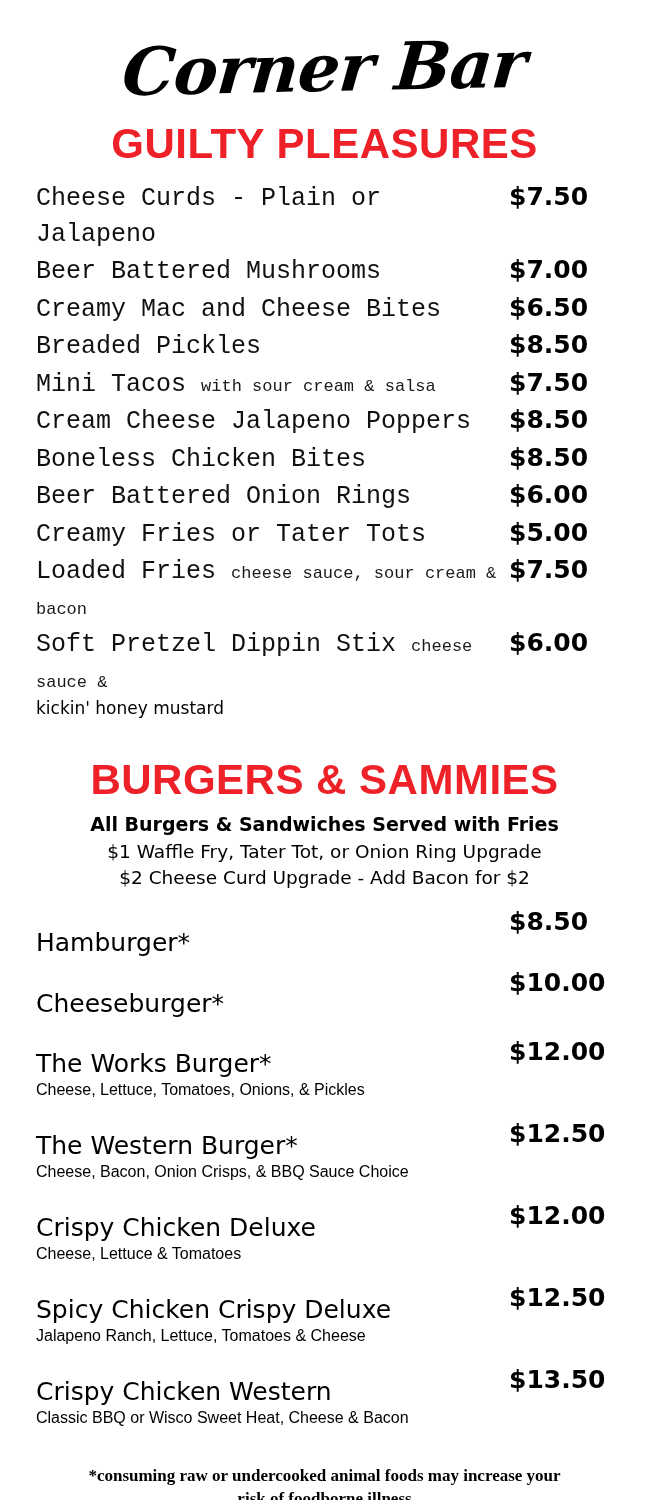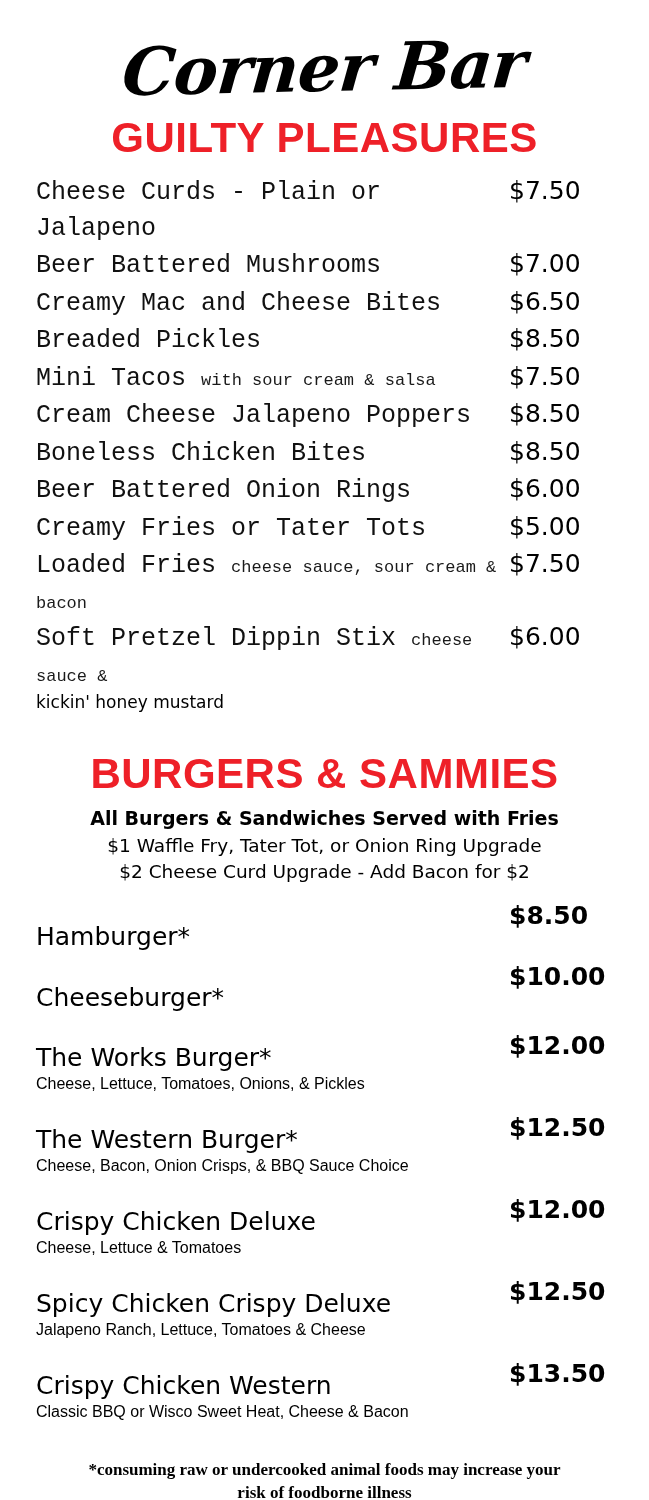--- a/index.html
+++ b/index.html
@@ -40,21 +40,21 @@
     transform: skewX(-6deg) rotate(-1.2deg);
   }
   
   .section-heading {
     text-align: center;
     color: #ee2028;
     font-family: "Liberation Sans", sans-serif;
     font-weight: 700;
     font-size: 42px;
     letter-spacing: 0.5px;
-    margin: 12px 0 16px 0;
+    margin: 18px 0 16px 0;
     line-height: 1;
   }
   .section-heading.second {
     margin-top: 40px;
     margin-bottom: 10px;
   }
   
   .item-row {
     display: flex;
     align-items: baseline;
@@ -70,21 +70,21 @@
     font-weight: 400;
     flex: 1 1 auto;
     padding-right: 10px;
   }
   .item-left .desc {
     font-size: 17px;
     color: #1a1a1a;
   }
   .item-price {
     font-size: 25px;
-    font-weight: 400;
+    font-weight: 700;
     white-space: nowrap;
     font-family: "DejaVu Sans", sans-serif;
     min-width: 104px;
     text-align: left;
   }
   .wrap-desc {
     font-size: 17px;
     padding: 0 8px;
     margin-top: -3px;
     line-height: 1.3;

